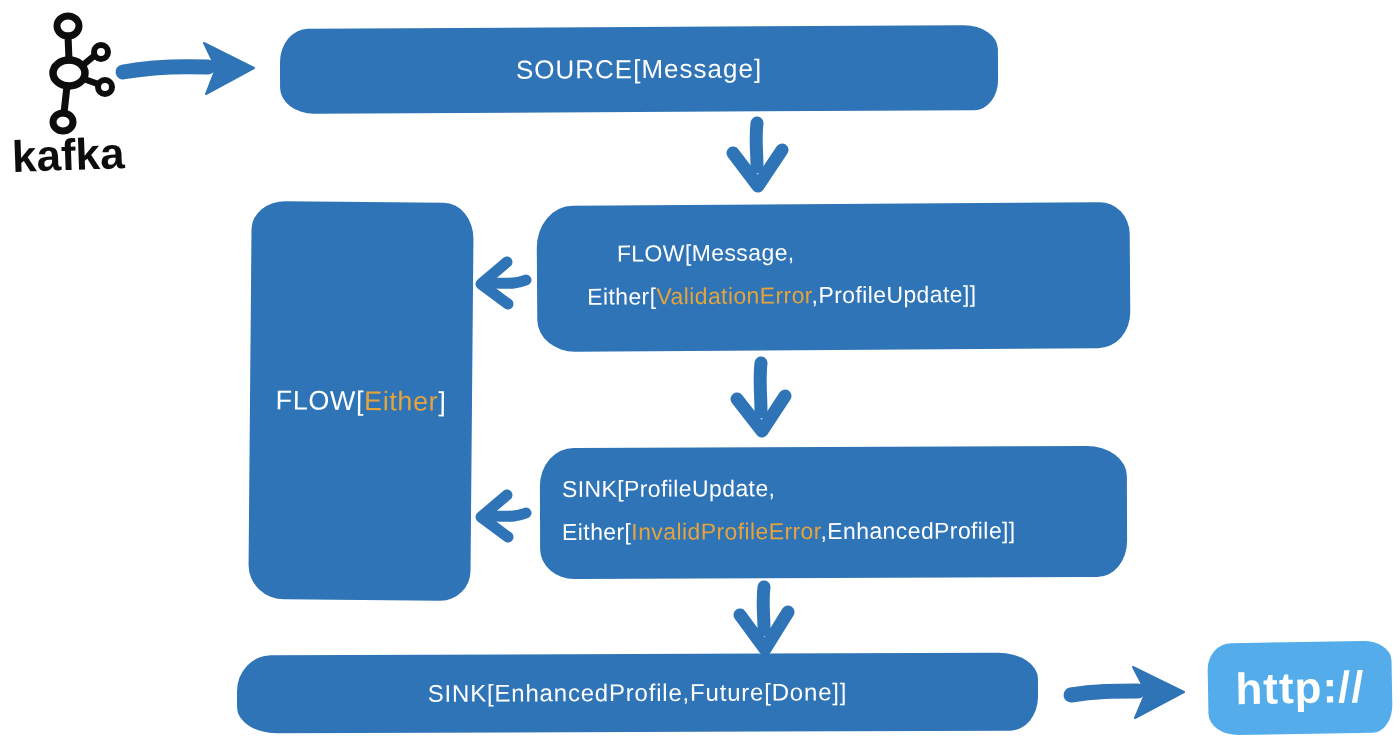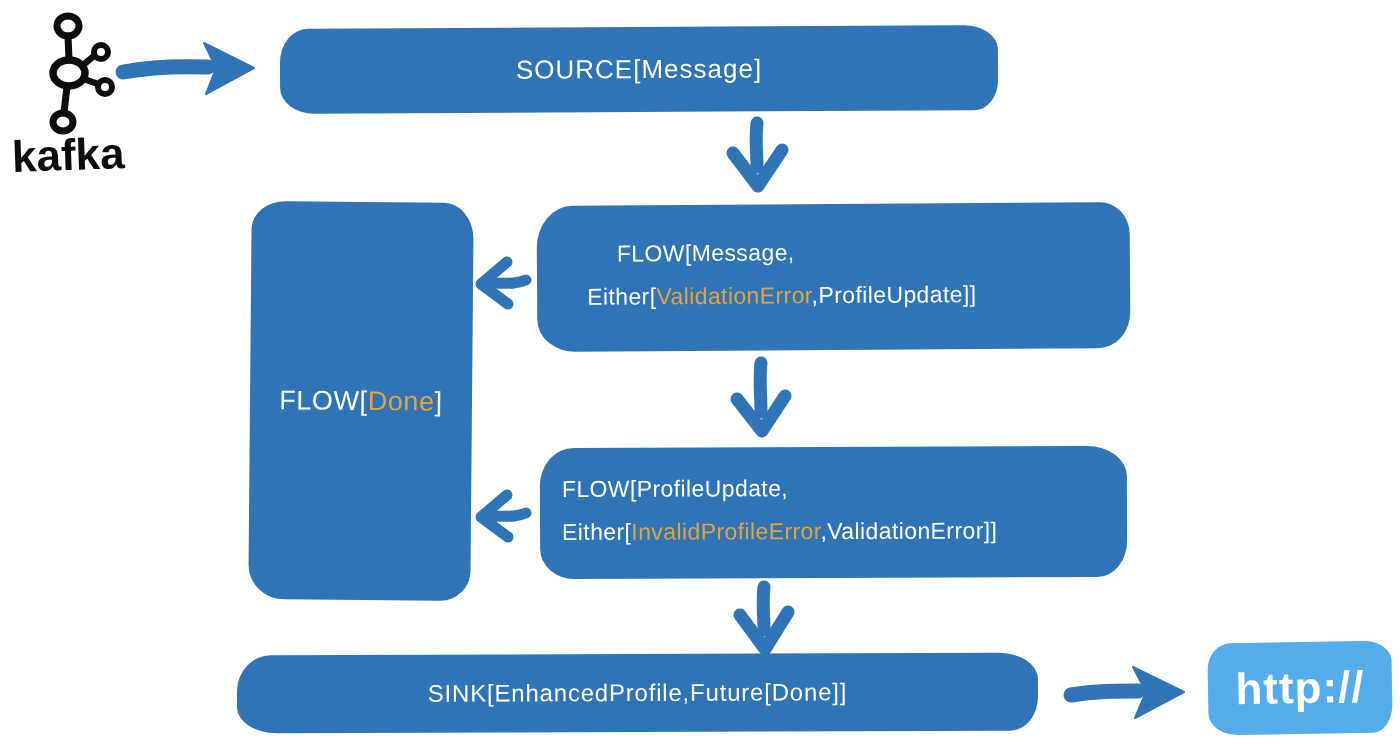--- a/index.html
+++ b/index.html
@@ -137,29 +137,29 @@
   <div class="node node-flow node-flow1">
     <div class="flow-line" style="padding-left:30px">
       <span>FLOW[Message,</span>
     </div>
     <div class="flow-line">
       <span>Either[</span><span class="orange">ValidationError</span><span>,ProfileUpdate]]</span>
     </div>
   </div>
 
   <div class="node node-sink-error">
-    <span><span>FLOW[</span><span class="orange">Done</span><span>]</span></span>
+    <span><span>FLOW[</span><span class="orange">Either</span><span>]</span></span>
   </div>
 
   <div class="node node-flow node-flow2">
     <div class="flow-line">
-      <span>FLOW[ProfileUpdate,</span>
+      <span>SINK[ProfileUpdate,</span>
     </div>
     <div class="flow-line">
-      <span>Either[</span><span class="orange">InvalidProfileError</span><span>,ValidationError]]</span>
+      <span>Either[</span><span class="orange">InvalidProfileError</span><span>,EnhancedProfile]]</span>
     </div>
   </div>
 
   <div class="node node-sink-done">
     <span>SINK[EnhancedProfile,Future[Done]]</span>
   </div>
 
   <div class="http-badge">
     <span>http://</span>
   </div>

